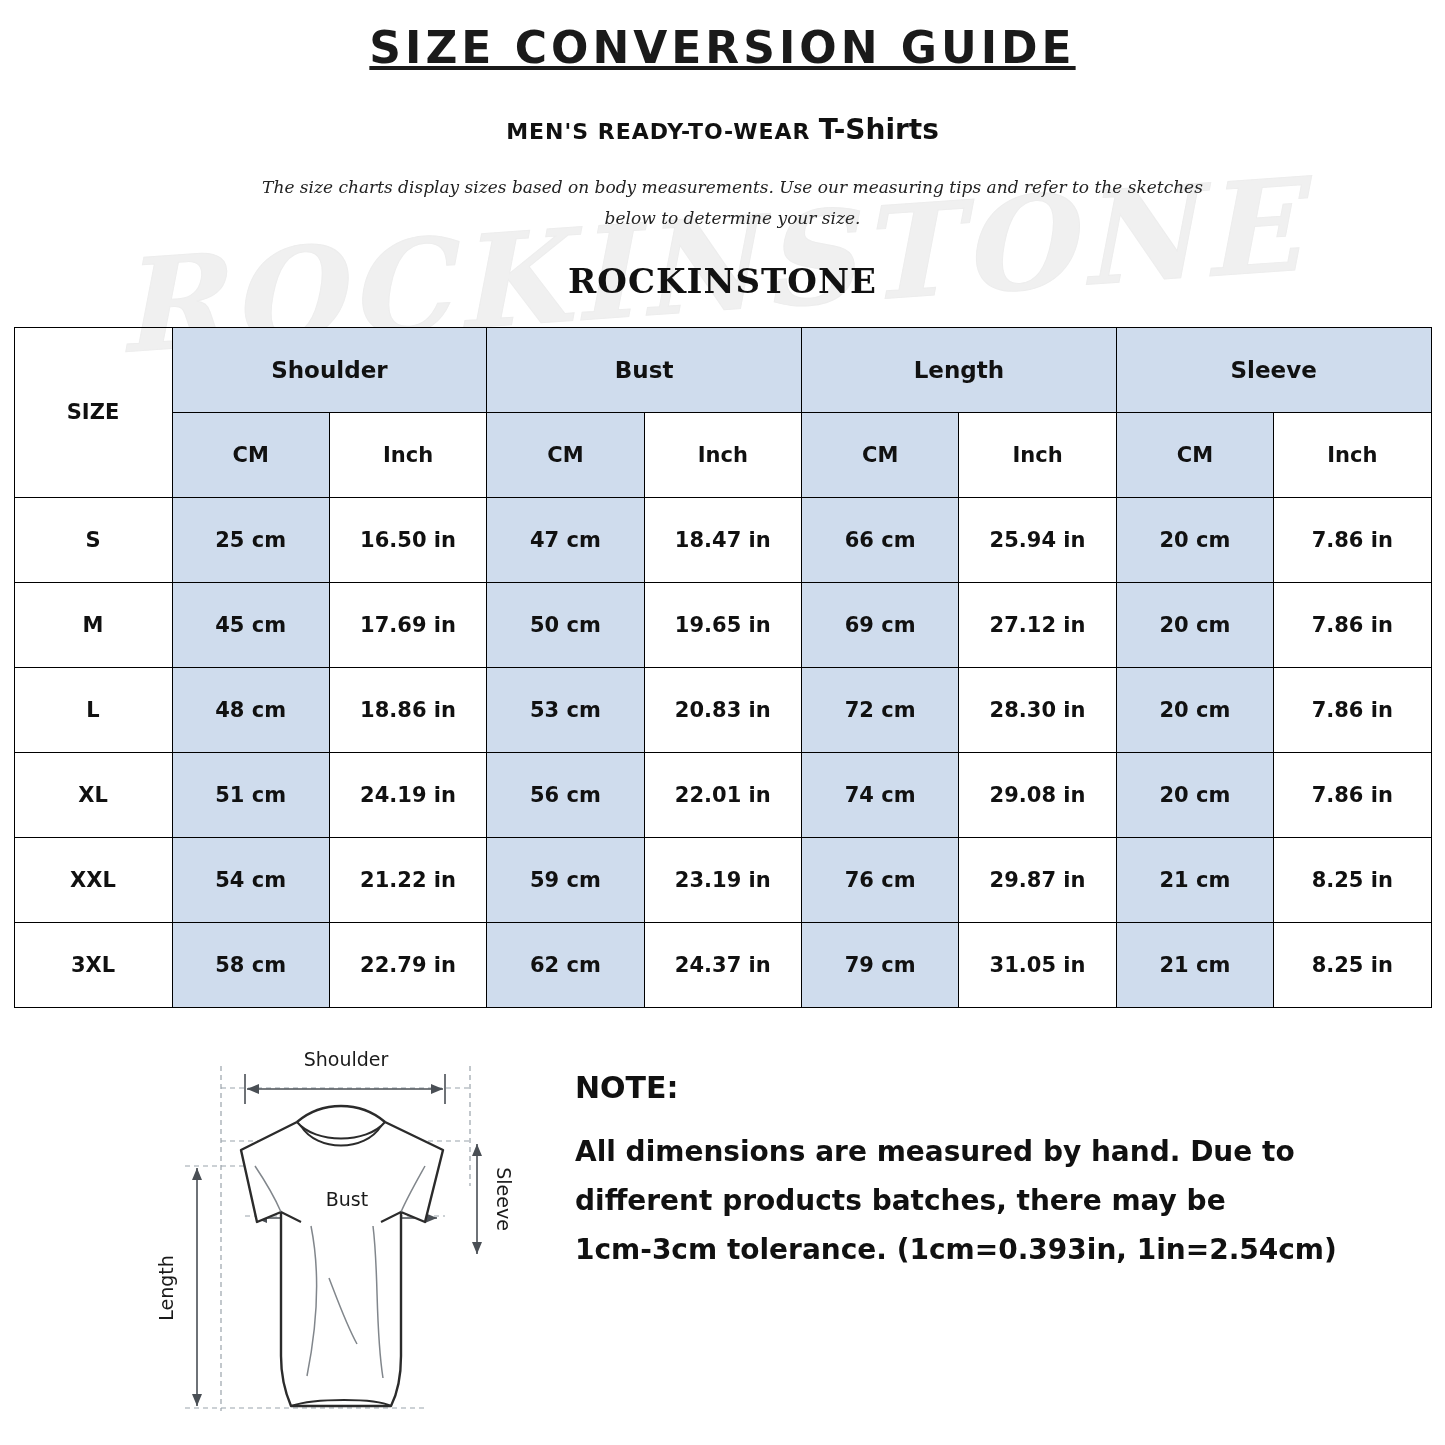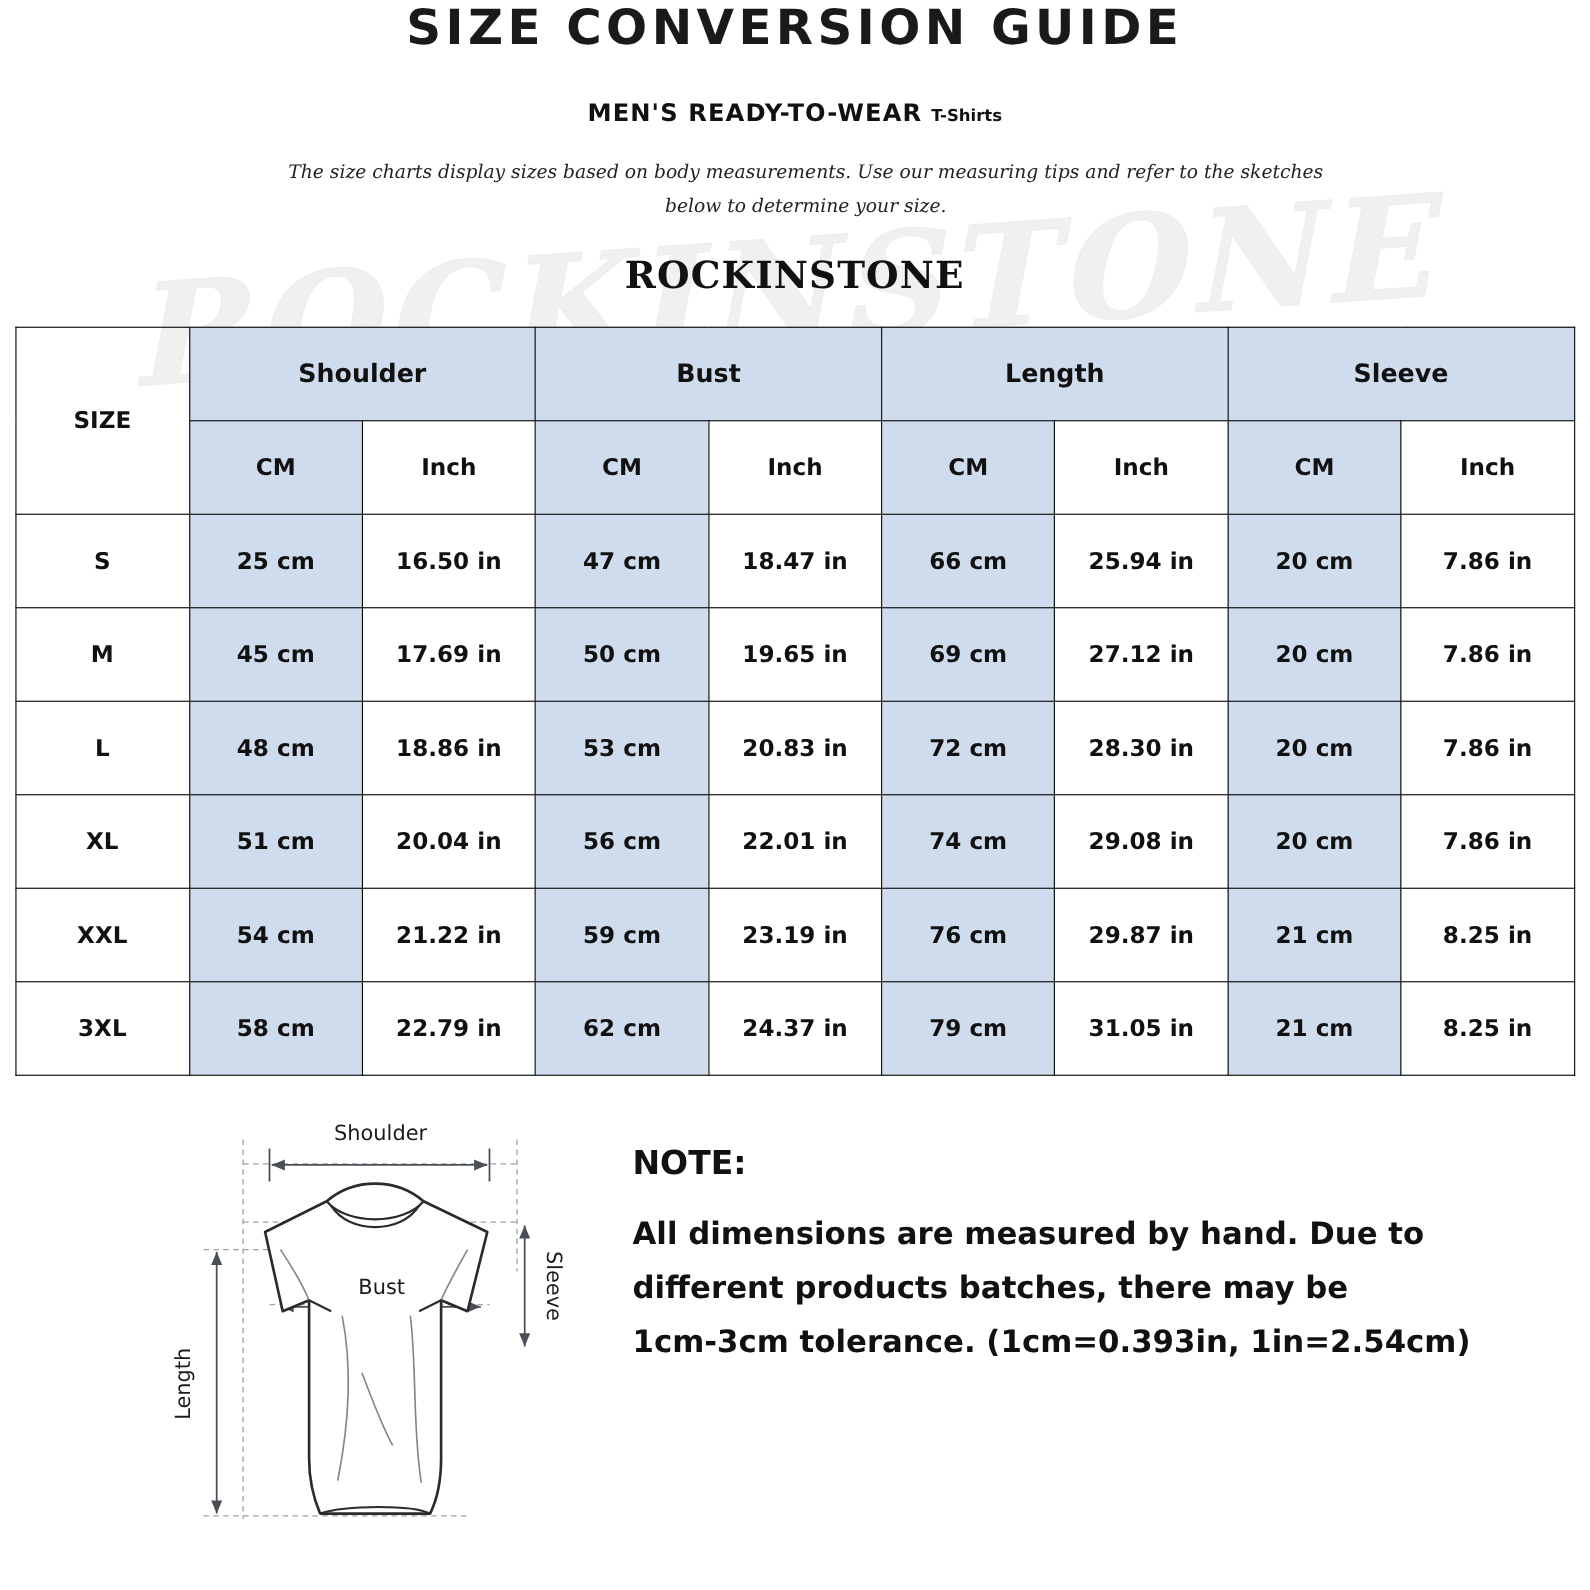--- a/index.html
+++ b/index.html
@@ -39,32 +39,34 @@
     position: relative;
     z-index: 1;
   }
 
   .title {
     text-align: center;
     font-family: "DejaVu Sans", sans-serif;
     font-size: 44px;
     font-weight: bold;
     letter-spacing: 4px;
+    margin-top: 22px;
     color: #1a1a1a;
+    text-decoration: underline;
   }
 
   .subtitle {
     text-align: center;
     font-size: 22px;
     font-weight: bold;
     margin-top: 40px;
     letter-spacing: 0.5px;
   }
   .subtitle .sub-a { letter-spacing: 1px; }
-  .subtitle .sub-b { font-size: 15px; letter-spacing: 0px; }
+  .subtitle .sub-b { font-size: 28px; letter-spacing: 0px; }
 
   .desc {
     text-align: center;
     font-family: "DejaVu Serif", serif;
     font-style: italic;
     font-size: 17px;
     line-height: 1.85;
     margin-top: 26px;
     color: #222;
     padding-left: 20px;
@@ -200,21 +202,21 @@
         <td class="shade">53 cm</td>
         <td>20.83  in</td>
         <td class="shade">72 cm</td>
         <td>28.30  in</td>
         <td class="shade">20 cm</td>
         <td>7.86  in</td>
       </tr>
       <tr>
         <td>XL</td>
         <td class="shade">51 cm</td>
-        <td>20.04  in</td>
+        <td>24.19  in</td>
         <td class="shade">56 cm</td>
         <td>22.01  in</td>
         <td class="shade">74 cm</td>
         <td>29.08  in</td>
         <td class="shade">20 cm</td>
         <td>7.86  in</td>
       </tr>
       <tr>
         <td>XXL</td>
         <td class="shade">54 cm</td>

